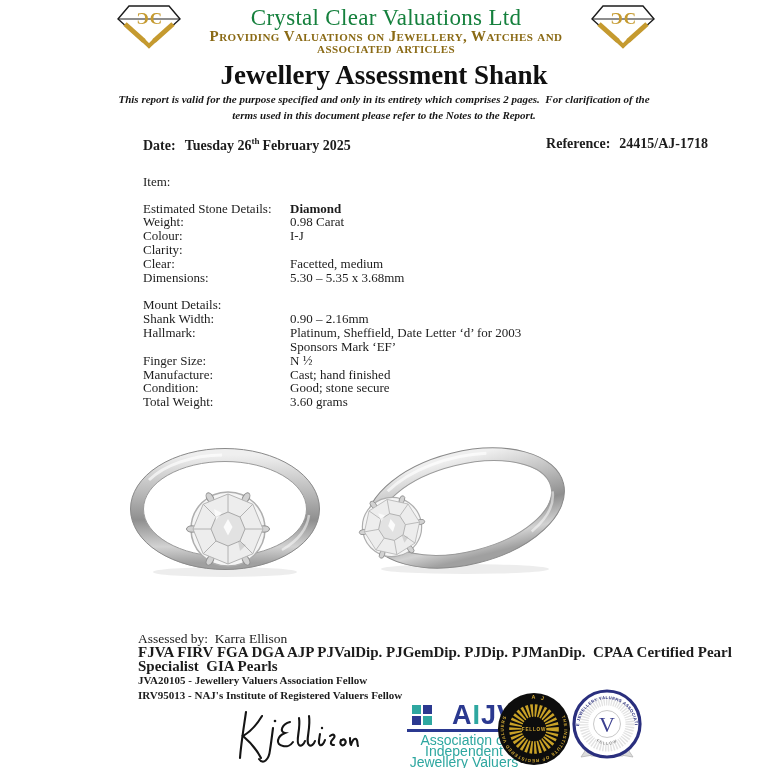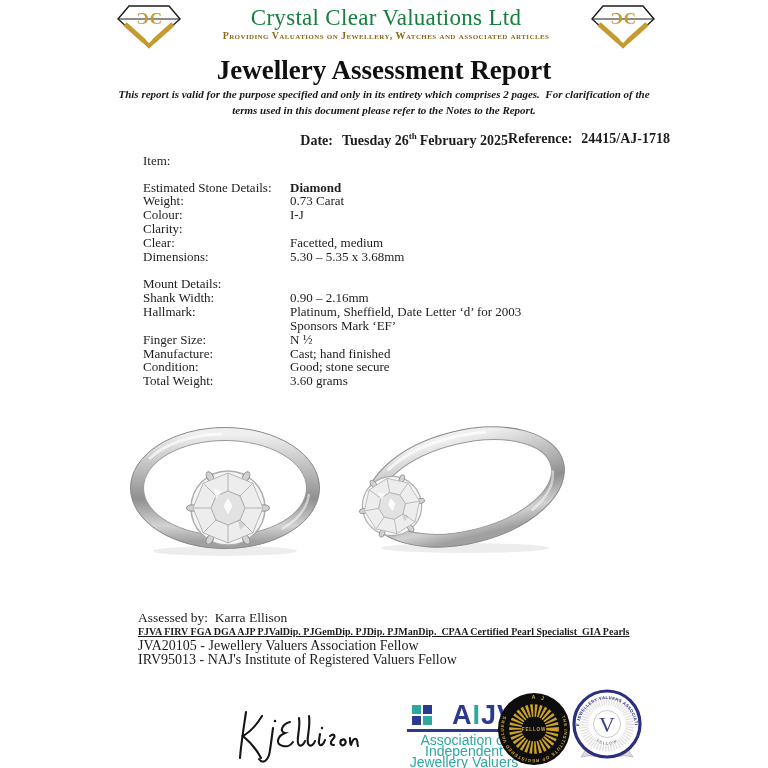--- a/index.html
+++ b/index.html
@@ -9,47 +9,47 @@
     width: 768px; height: 768px;
     background: #ffffff;
     overflow: hidden;
     font-family: "Liberation Serif", serif;
     color: #1c1c1c;
   }
   
   .header { display:flex; align-items:flex-start; justify-content:space-between; padding: 3px 112px 0 116px; }
   .hdr-center { flex:1; text-align:center; padding-top:2px; }
   .company { font-size: 23px; letter-spacing: .3px; color:#15803d; line-height: 25px; }
-  .tagline { font-size: 10px; font-weight: bold; font-variant: small-caps; color:#8a6a15; letter-spacing: .4px; line-height: 12px; }
+  .tagline { font-size: 15px; font-weight: bold; font-variant: small-caps; color:#8a6a15; letter-spacing: .4px; line-height: 12px; }
   .dlogo { width:66px; height:46px; flex:0 0 auto; }
   
   .title { text-align:center; font-size: 27px; font-weight: bold; color:#101010; margin-top: 7px; line-height: 28px; }
   .disclaimer {
     margin: 3px auto 0; max-width: 545px; text-align:center;
     font-style: italic; font-weight: 600; font-size: 11px; line-height: 15.5px;
     white-space: pre-wrap; color:#171717;
   }
-  .dateline { display:flex; justify-content:flex-end; padding: 0 98px 0 143px; margin-top: 13px; font-weight:bold; font-size:14px; }
+  .dateline { display:flex; justify-content:space-between; padding: 0 60px 0 143px; margin-top: 13px; font-weight:bold; font-size:14px; }
   .dateline .lbl { margin-right: 9px; }
   sup { font-size: 9px; }
   .date-rest { margin-left: 3px; }
   
-  .details { margin-top: 5px; padding: 0 125px 0 143px; font-size: 13px; line-height: 13.9px; }
+  .details { margin-top: 21px; padding: 0 125px 0 143px; font-size: 13px; line-height: 13.9px; }
   .drow { display:grid; grid-template-columns: 147px 1fr; }
   .drow .label { font-weight: normal; }
   .bold { font-weight: bold; }
   .sect-gap { height: 13px; }
   .desc { max-width: 350px; }
   
   .photo { display:block; margin: 26px 0 0 104px; }
   
   .footer-text { margin-top: 11px; padding-left: 138px; }
   .assessed { font-size: 13.5px; line-height: 15px; white-space: pre-wrap; }
-  .credentials { font-size: 10px; font-weight: bold; line-height: 13.5px; white-space: pre-wrap; text-decoration: underline; }
-  .membership { font-size: 14px; line-height: 14.5px; }
+  .credentials { font-size: 15px; font-weight: bold; line-height: 13.5px; white-space: pre-wrap; }
+  .membership { font-size: 11px; line-height: 14.5px; font-weight: bold; }
   
   .sig { position:absolute; left:232px; top:702px; }
   .aijv { position:absolute; left:407px; top:702px; width:114px; font-family:"Liberation Sans", sans-serif; text-align:center; }
   .aijv-top { display:flex; align-items:flex-end; justify-content:center; gap:20px; }
   .aijv-squares { display:grid; grid-template-columns: 9px 9px; grid-template-rows: 9px 9px; gap:2px; margin-bottom:3px; }
   .sq-teal { background:#2ea7a0; } .sq-navy { background:#2b3990; }
   .aijv-acronym { font-size: 27px; font-weight: bold; line-height: 26px; letter-spacing: 1px; }
   .aijv-a, .aijv-jv { color:#2b3990; } .aijv-i { color:#2ea7a0; }
   .aijv-rule { height: 2.5px; background:#2b3990; margin-top: 1px; }
   .aijv-lines { margin-top: 3px; font-size: 14px; line-height: 11px; color:#2ea7a0; }
@@ -81,21 +81,21 @@
       <path d="M13,3 L53,3 L64,16 L33,44 L2,16 Z" fill="#ffffff" stroke="#1c1c1c" stroke-width="1.4"></path>
       <path d="M2,16 L64,16" stroke="#1c1c1c" stroke-width="1.1"></path>
       <path d="M9,21 L28,38" stroke="#c59a2f" stroke-width="5"></path>
       <path d="M57,21 L38,38" stroke="#c59a2f" stroke-width="5"></path>
       <path d="M27,37 L33,43 L39,37" stroke="#c59a2f" stroke-width="4" fill="none"></path>
       <text x="26.5" y="21" transform="matrix(-1,0,0,1,53,0)" text-anchor="middle" font-family="Liberation Serif, serif" font-weight="bold" font-size="17" fill="#c59a2f">C</text>
       <text x="40" y="21" text-anchor="middle" font-family="Liberation Serif, serif" font-weight="bold" font-size="17" fill="#c59a2f">C</text>
     </svg>
   </div>
 
-  <div class="title">Jewellery Assessment Report</div>
+  <div class="title">Jewellery Assessment Shank</div>
   <div class="disclaimer">This report is valid for the purpose specified and only in its entirety which comprises 2 pages.  For clarification of the terms used in this document please refer to the Notes to the Report.</div>
 
   <div class="dateline">
     <div>
       <span class="lbl">Date:</span><span>Tuesday 26</span><sup>th</sup><span class="date-rest">February 2025</span>
     </div>
     <div>
       <span class="lbl">Reference:</span><span>24415/AJ-1718</span>
     </div>
   </div>
@@ -107,21 +107,21 @@
     </div>
 
     <div class="sect-gap"></div>
 
     <div class="drow">
       <div class="label bold">Estimated Stone Details:</div>
       <div class="bold">Diamond</div>
     </div>
     <div class="drow">
       <div class="label">Weight:</div>
-      <div>0.73 Carat</div>
+      <div>0.98 Carat</div>
     </div>
     <div class="drow">
       <div class="label">Colour:</div>
       <div>I-J</div>
     </div>
     <div class="drow">
       <div class="label">Clarity:</div>
     </div>
     <div class="drow">
       <div class="label">Clear:</div>

